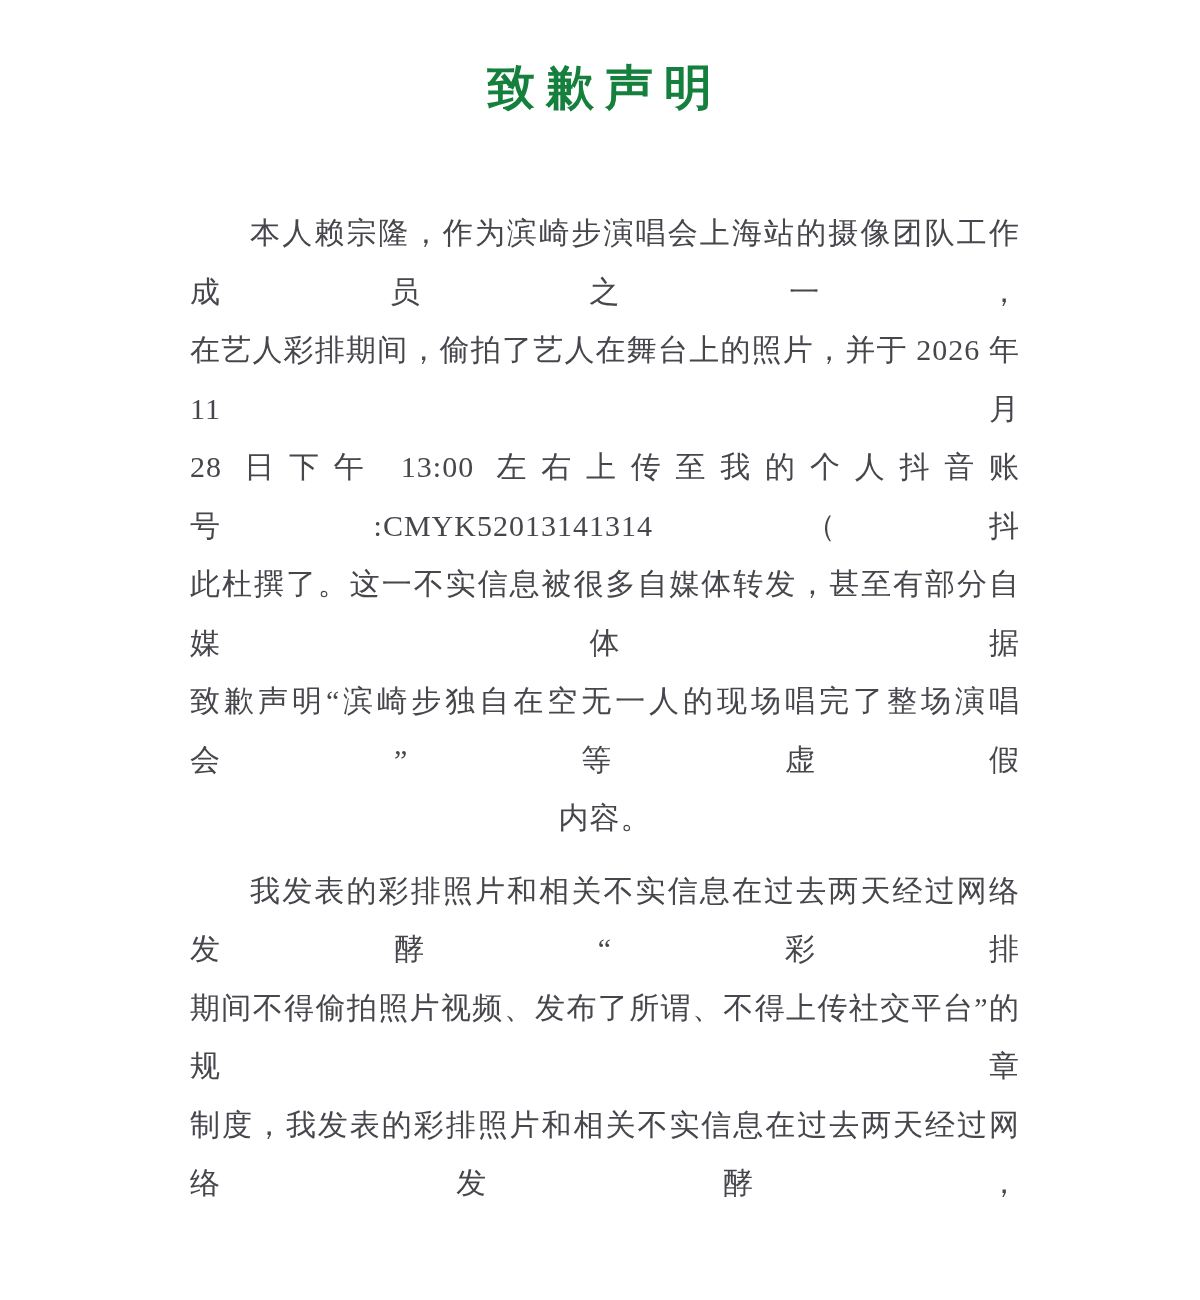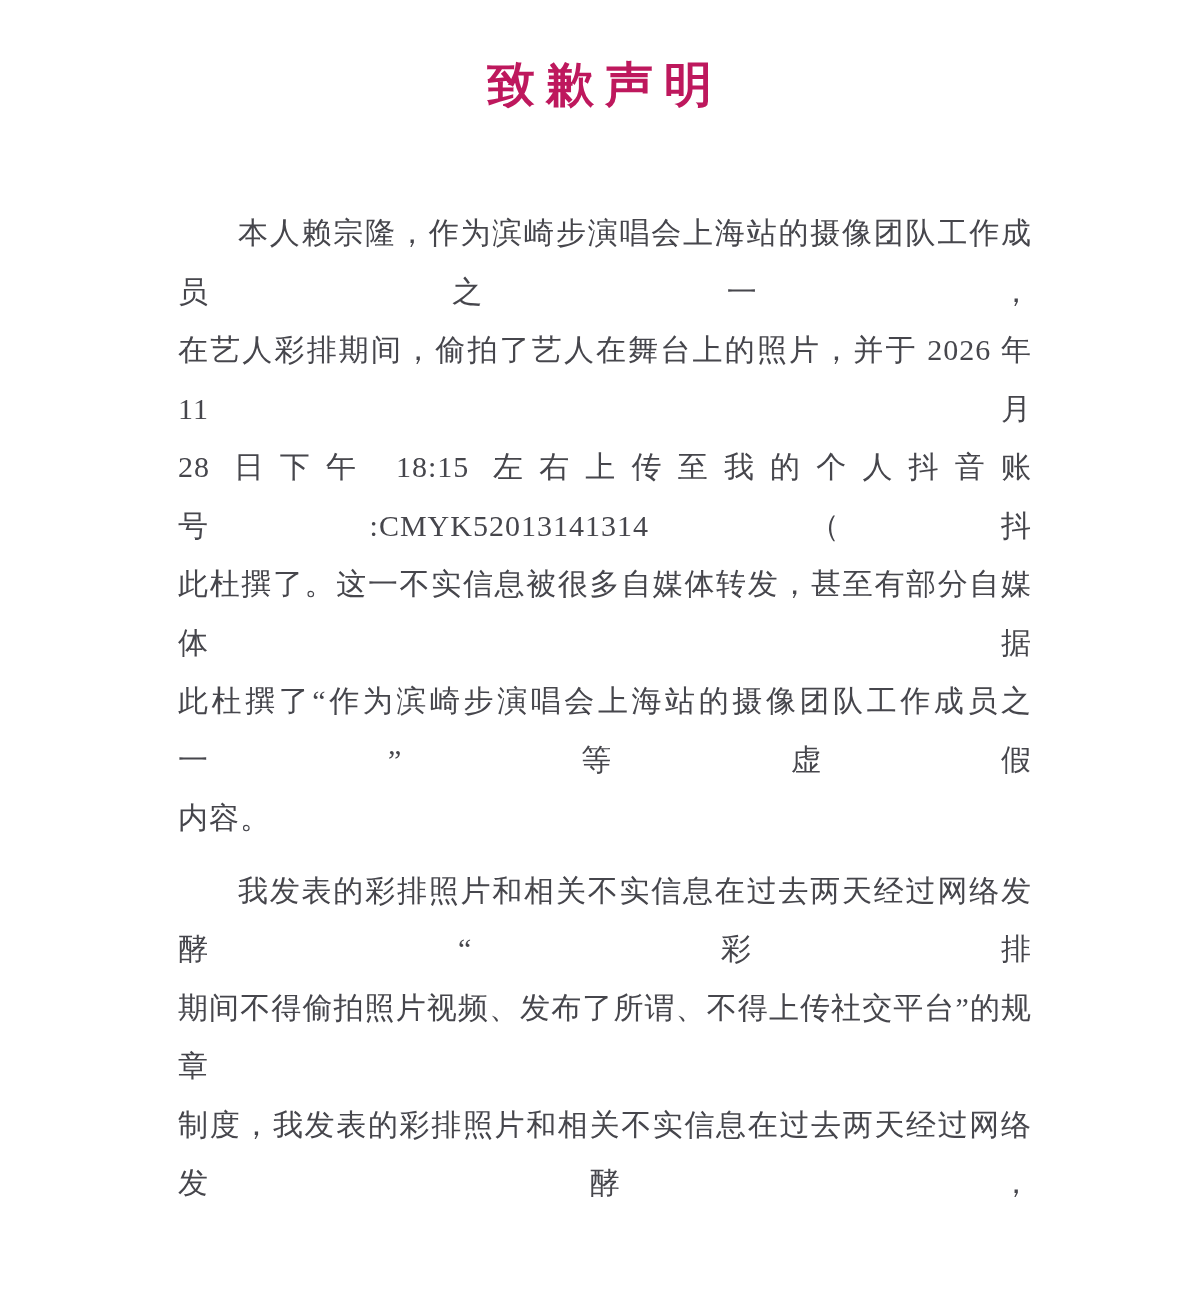--- a/index.html
+++ b/index.html
@@ -13,63 +13,63 @@
     height: 1300px;
     background: #ffffff;
     overflow: hidden;
     font-family: "Liberation Serif", "DejaVu Serif", serif;
   }
   .doc-title {
     padding-top: 60px;
     margin-left: 178px;
     width: 854px;
     text-align: center;
-    font-family: Liberation Mono, monospace;
+    font-family: Liberation Serif, serif;
     font-weight: 900;
     font-size: 48px;
     line-height: 56px;
     letter-spacing: 11px;
-    color: #be185d;
+    color: #15803d;
   }
   .doc-body {
     margin: 88px 168px 0 178px;
     width: 854px;
     color: #46464c;
     font-size: 30px;
   }
-  .paragraph { margin: 0; }
+  .paragraph { margin: 12px; }
   .paragraph + .paragraph { margin-top: 14px; }
   .line {
     line-height: 58.5px;
     text-align: justify;
     text-align-last: justify;
     letter-spacing: 1px;
     white-space: normal;
   }
   .line.no-just {
-    text-align: left;
+    text-align: center;
     text-align-last: auto;
   }
   .line.indent { text-indent: 60px; }
 </style>
 </head>
 <body>
 
 <div class="page">
 
   <div class="doc-title">致歉声明</div>
 
   <div class="doc-body">
 
     <div class="paragraph">
       <div class="line indent">本人赖宗隆，作为滨崎步演唱会上海站的摄像团队工作成员之一，</div>
       <div class="line">在艺人彩排期间，偷拍了艺人在舞台上的照片，并于 2026 年 11 月</div>
-      <div class="line">28 日下午 18:15 左右上传至我的个人抖音账号:CMYK52013141314（抖</div>
+      <div class="line">28 日下午 13:00 左右上传至我的个人抖音账号:CMYK52013141314（抖</div>
       <div class="line">此杜撰了。这一不实信息被很多自媒体转发，甚至有部分自媒体据</div>
-      <div class="line">此杜撰了“作为滨崎步演唱会上海站的摄像团队工作成员之一”等虚假</div>
+      <div class="line">致歉声明“滨崎步独自在空无一人的现场唱完了整场演唱会”等虚假</div>
       <div class="line no-just">内容。</div>
     </div>
 
     <div class="paragraph">
       <div class="line indent">我发表的彩排照片和相关不实信息在过去两天经过网络发酵“彩排</div>
       <div class="line">期间不得偷拍照片视频、发布了所谓、不得上传社交平台”的规章</div>
       <div class="line">制度，我发表的彩排照片和相关不实信息在过去两天经过网络发酵，</div>
 
     </div>
 

